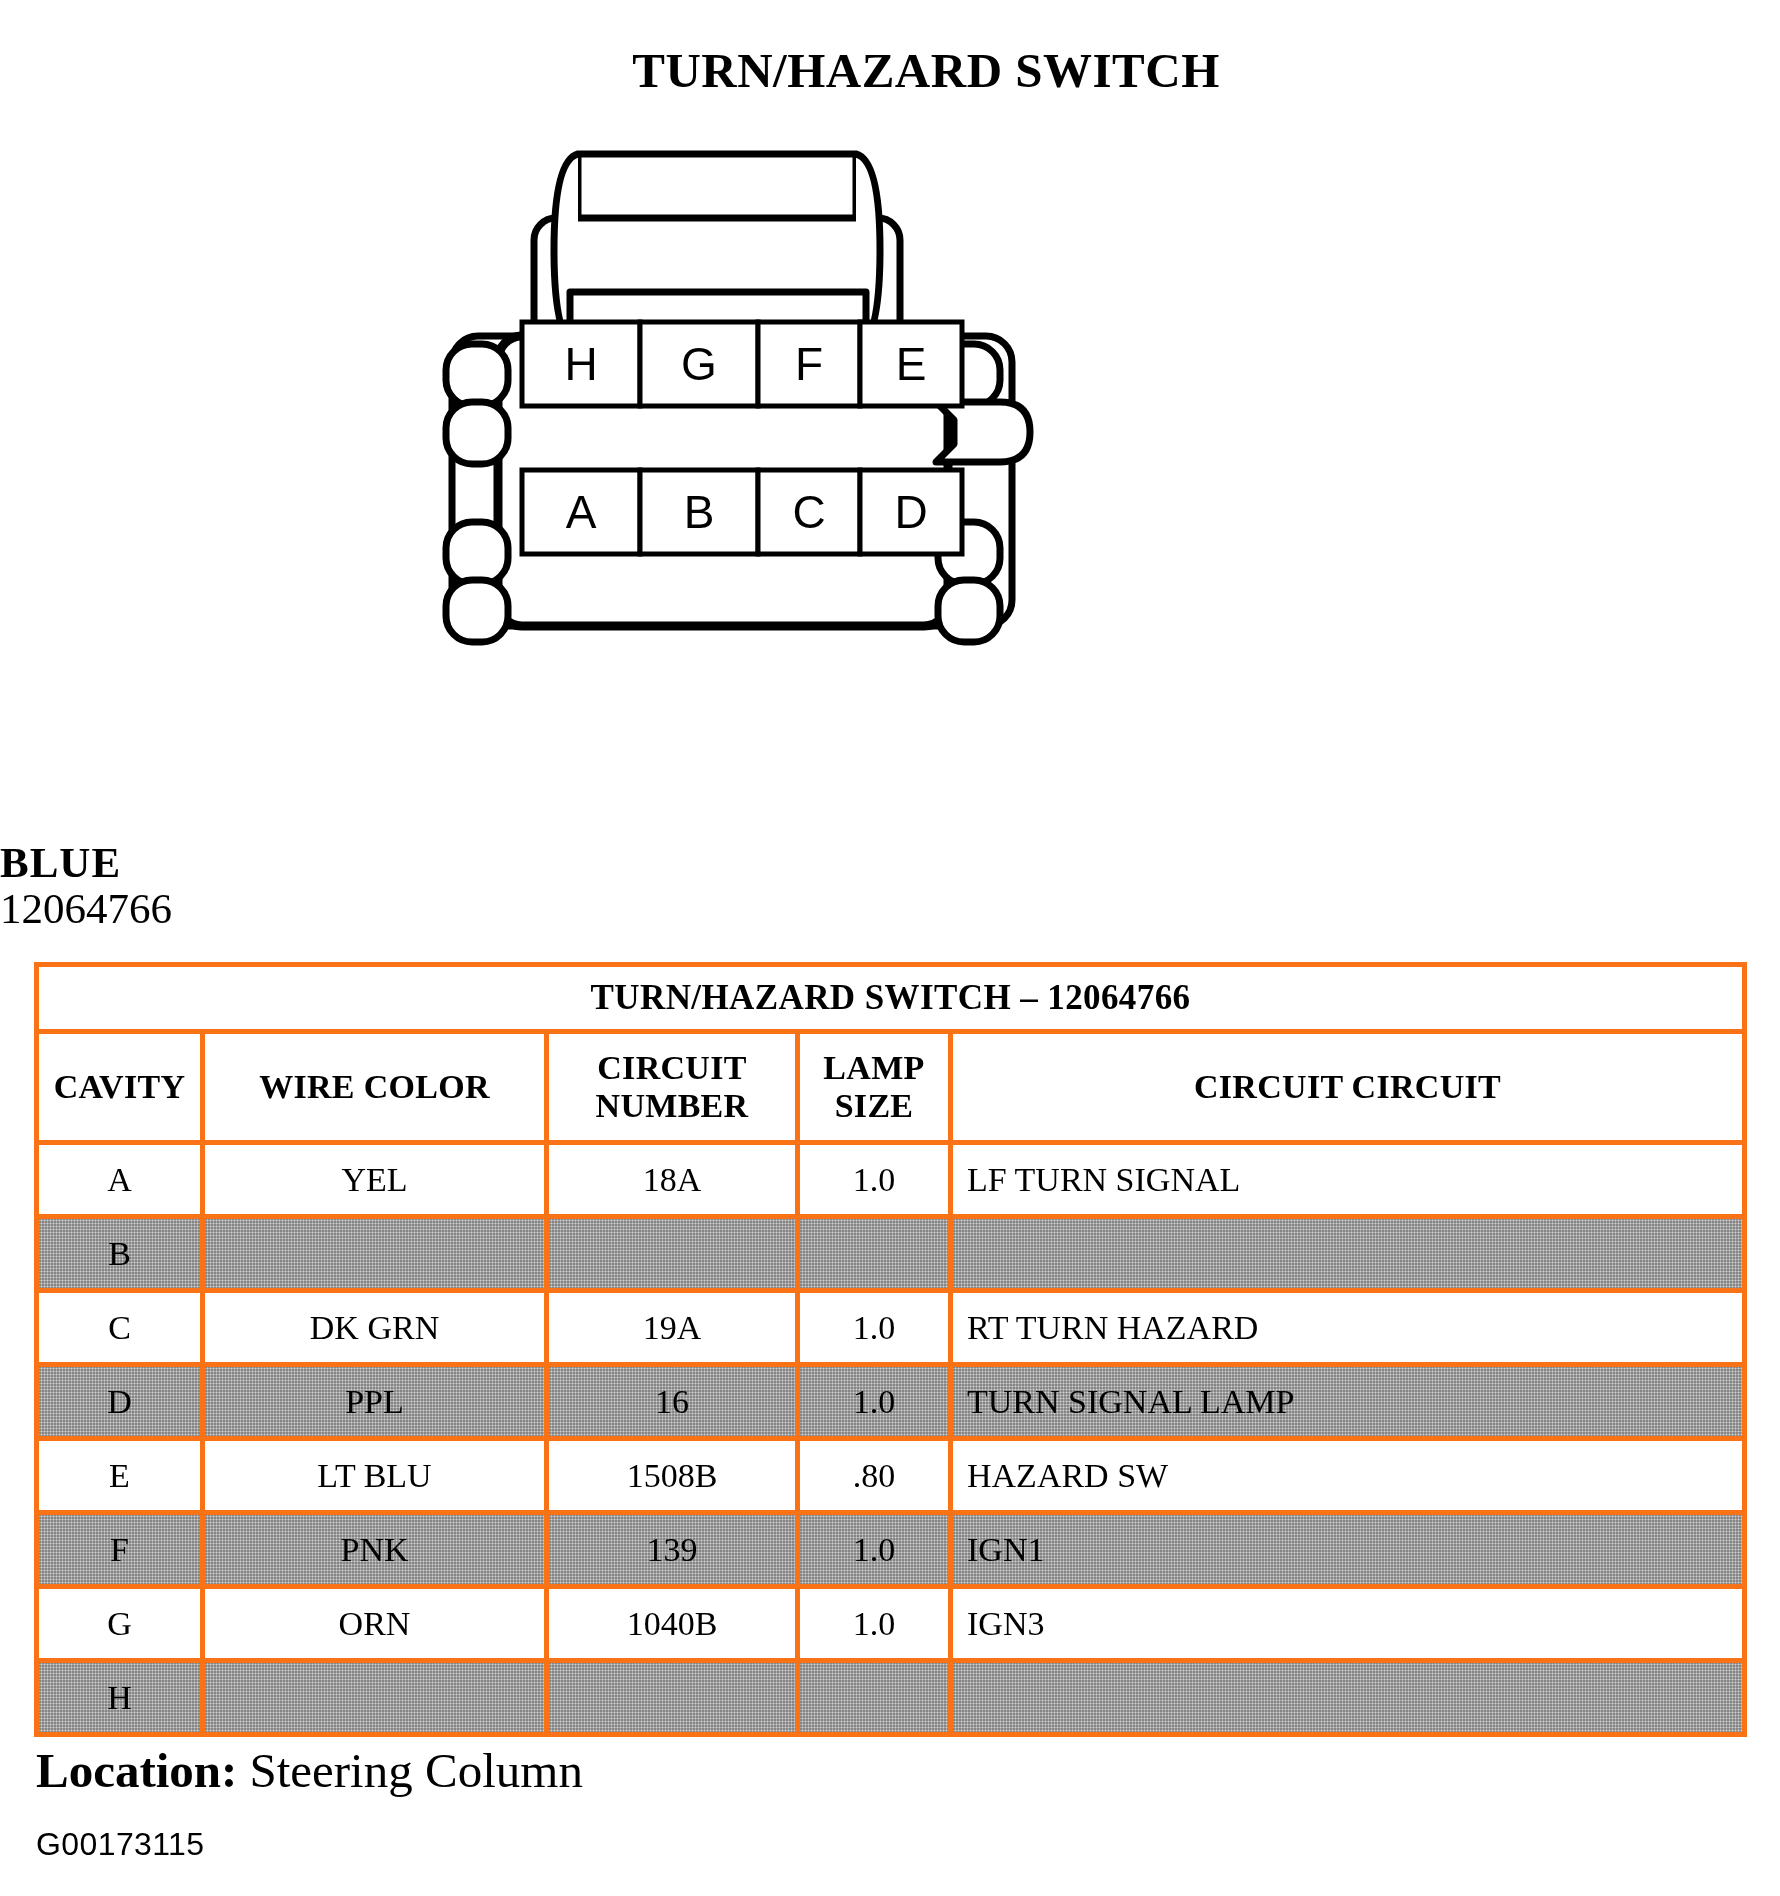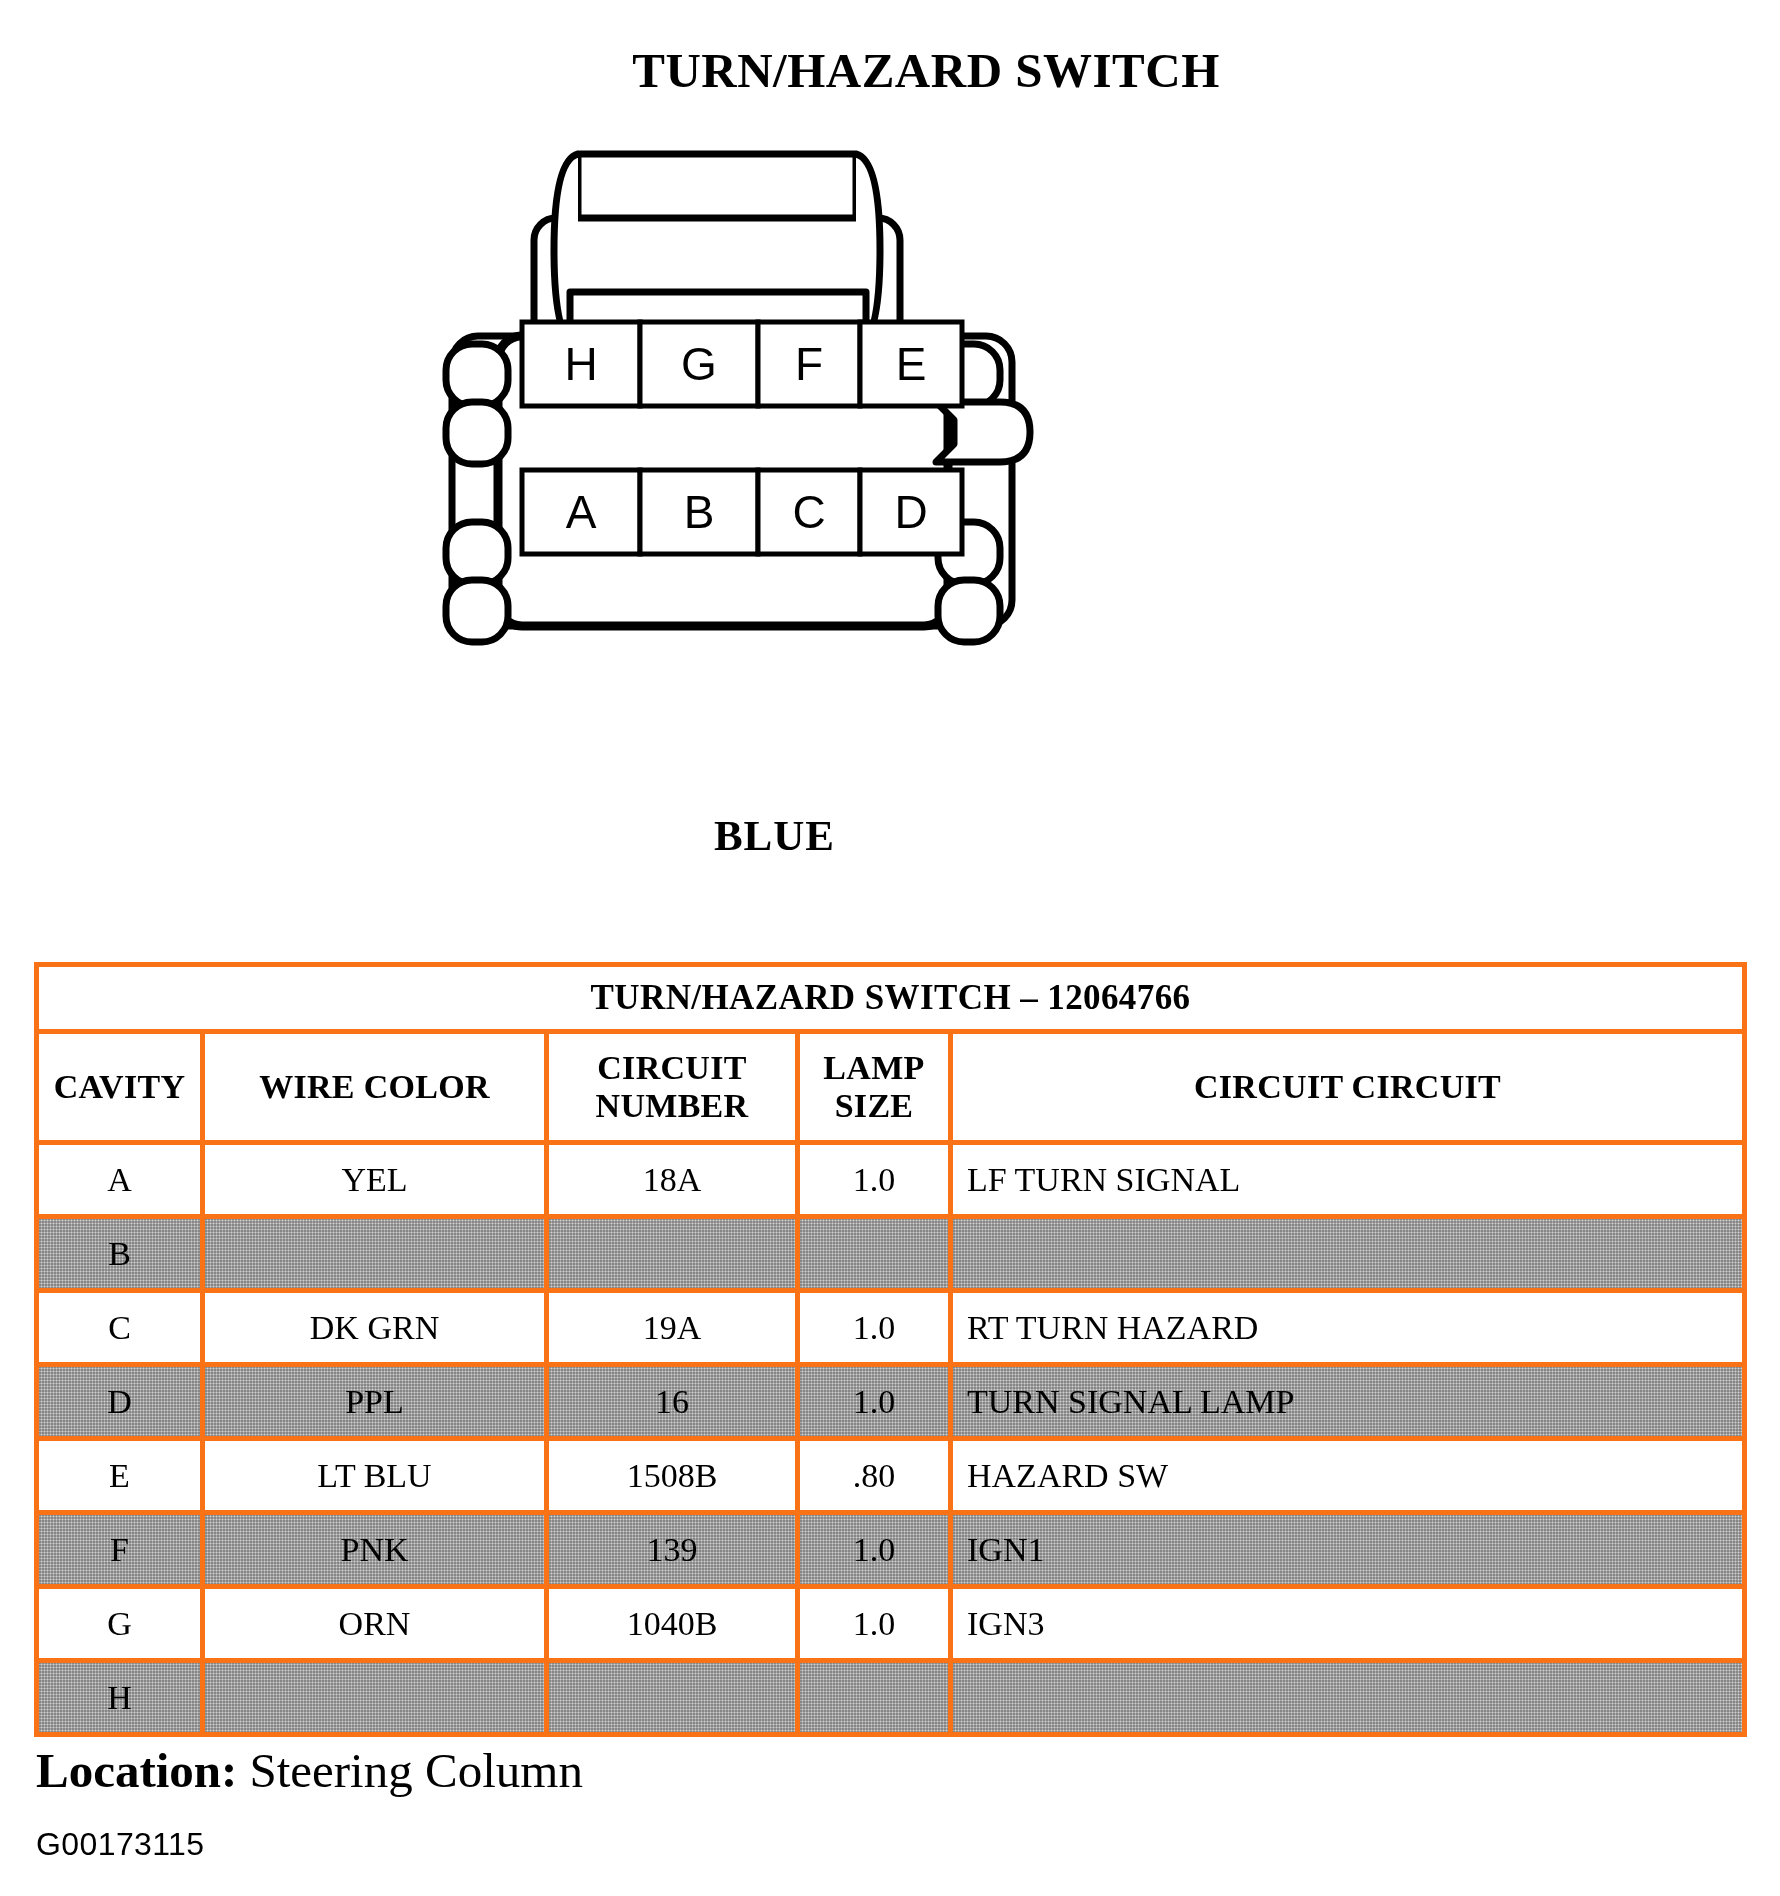--- a/index.html
+++ b/index.html
@@ -37,24 +37,24 @@
     top: 140px;
     left: 430px;
     width: 640px;
     height: 520px;
   }
   #connector-diagram svg { display: block; }
 
   
   #connector-caption {
     position: absolute;
-    top: 813px;
+    top: 840px;
     left: 0;
     width: 1549px;
-    text-align: center;
+    text-align: left;
     line-height: 1.08;
   }
   #connector-caption .cap-color {
     font-size: 43px;
     font-weight: bold;
     letter-spacing: 1px;
   }
   #connector-caption .cap-part {
     font-size: 43px;
     font-weight: normal;
@@ -208,20 +208,21 @@
       <text x="151" y="388">A</text>
       <text x="269" y="388">B</text>
       <text x="379" y="388">C</text>
       <text x="481" y="388">D</text>
     </g>
   </svg>
 </div>
 
 <div id="connector-caption">
   <div class="cap-color">BLUE</div>
+  <div class="cap-part">12064766</div>
 </div>
 
 <table id="pinout-table">
   <colgroup>
     <col class="w-cavity">
       <col class="w-color">
       <col class="w-circuit">
     <col class="w-size">
       <col class="w-func">
   </colgroup>

